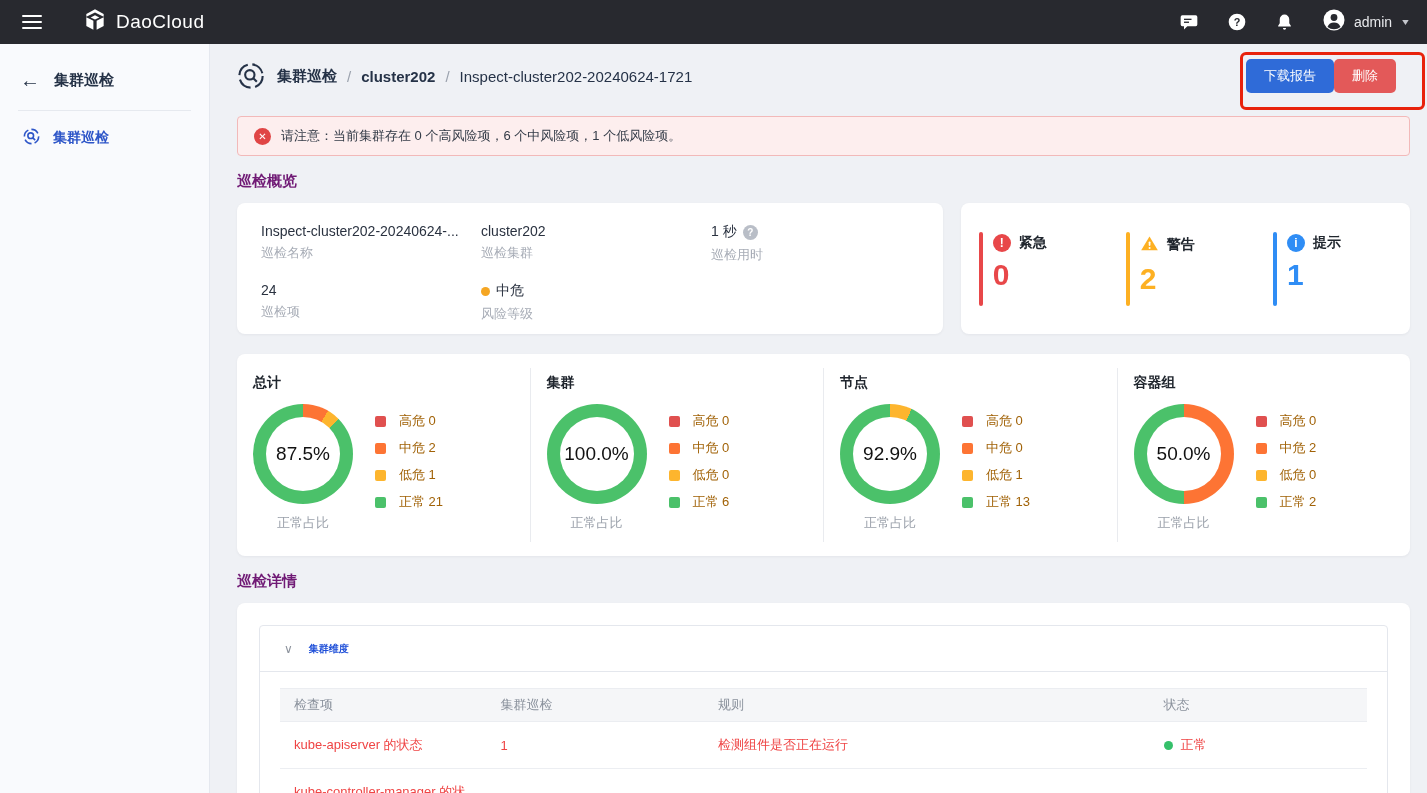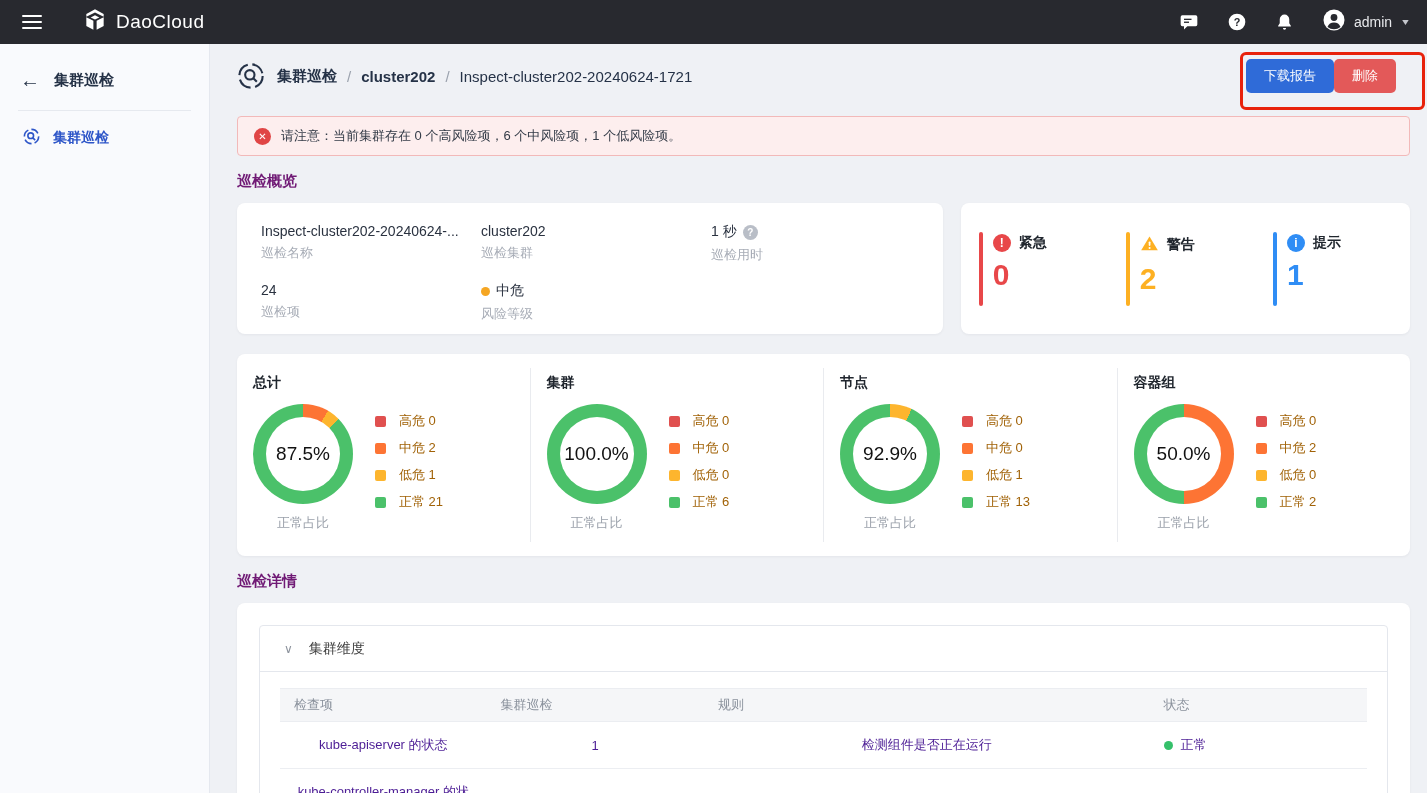--- a/index.html
+++ b/index.html
@@ -79,26 +79,26 @@
   .donut-bottom { font-size:13px; color:#9aa0aa; margin-top:10px; }
   .legend { list-style:none; margin-top:8px; display:flex; flex-direction:column; gap:9px; }
   .legend li { display:flex; align-items:center; gap:13px; font-size:13px; color:#a16207; }
   .swatch { width:11px; height:11px; border-radius:2px; flex-shrink:0; }
   
   .details-card { margin-top:12px; padding:22px 22px 24px; }
   .panel { border:1px solid #e4e7ed; border-radius:4px; }
   .panel-head { height:46px; display:flex; align-items:center; gap:16px; padding:0 24px;
     border-bottom:1px solid #e4e7ed; cursor:pointer; }
   .panel-chev { color:#8d939d; font-size:12px; }
-  .panel-title { font-size:14px; font-weight:normal; color:#404040; }
+  .panel-title { font-size:10px; font-weight:bold; color:#1d4ed8; }
   .table-wrap { padding:16px 20px 20px; }
   table { width:100%; border-collapse:collapse; }
   thead th { background:#f5f6f8; border:1px solid #ebedf1; border-left:none; border-right:none;
     font-size:13px; font-weight:normal; color:#8a919c; text-align:left; padding:7px 14px; }
-  tbody td { font-size:13px; color:#4c1d95; padding:14px 14px; border-bottom:1px solid #eceef2;text-align:center; }
+  tbody td { font-size:13px; color:#ef4444; padding:14px 14px; border-bottom:1px solid #eceef2; }
   .status-cell { display:flex; align-items:center; gap:8px; }
   .status-dot { width:9px; height:9px; border-radius:50%; display:inline-block; }
   th:nth-child(1){width:19%} th:nth-child(2){width:20%} th:nth-child(3){width:41%}
 </style>
 </head>
 <body>
 
 <div class="topbar">
   <div class="hamburger">
       <span></span>

